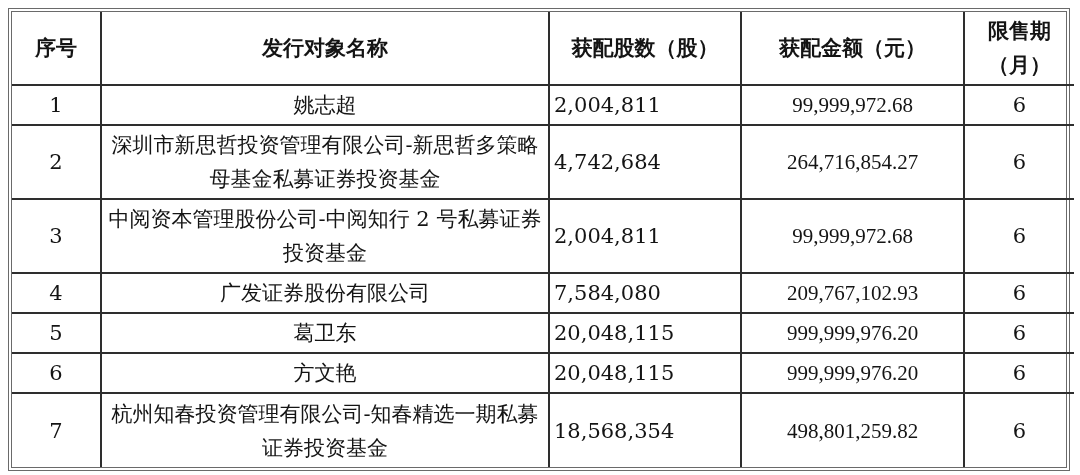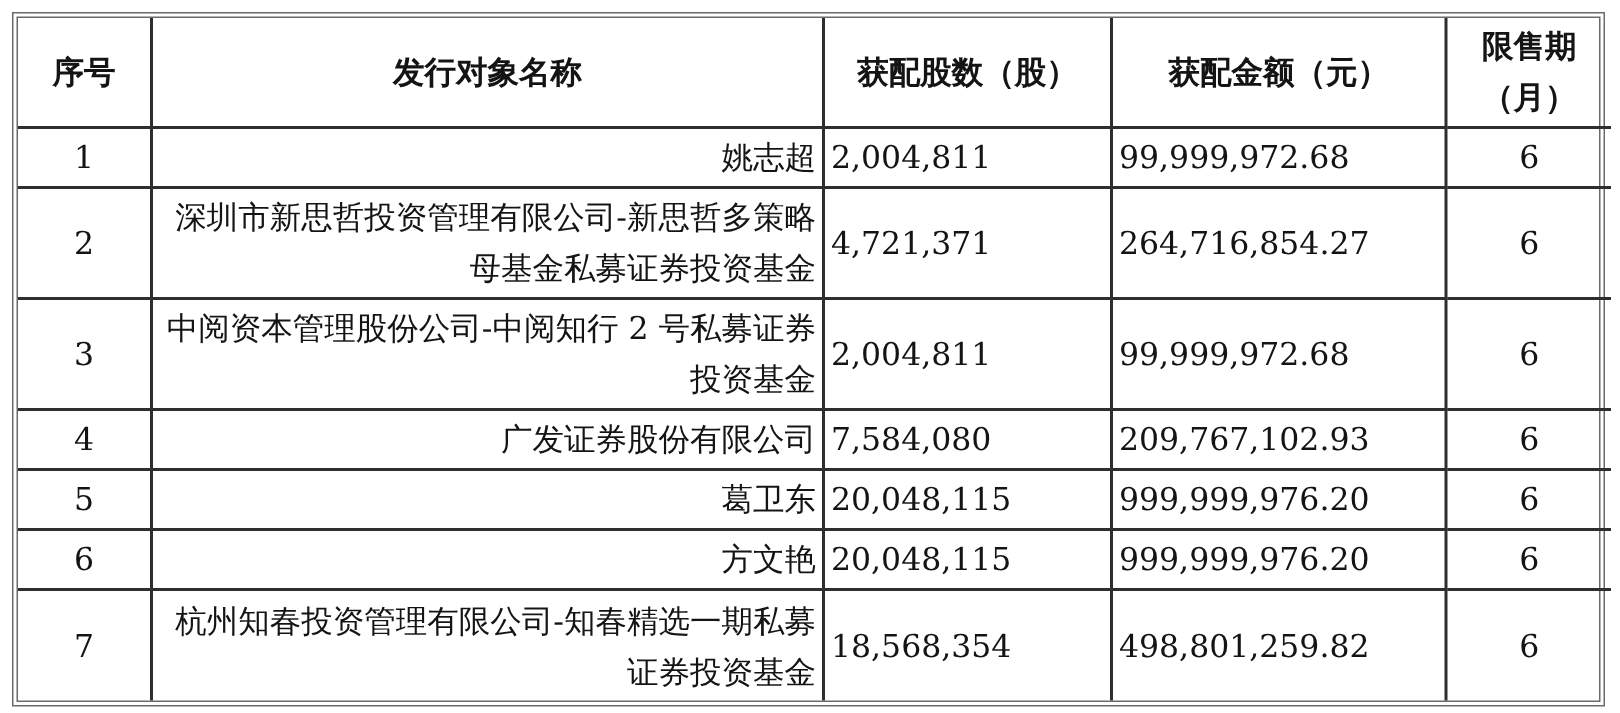--- a/index.html
+++ b/index.html
@@ -48,23 +48,23 @@
 
   table.alloc th {
     font-weight: bold;
     text-align: center;
   }
   tr.header-row { height: 72px; }
   tr.r-single   { height: 40px; }
   tr.r-double   { height: 74px; }
 
   td.c-index  { text-align: center; }
-  td.c-name   { text-align: right; padding-left: 9px; padding-right: 10px; }
+  td.c-name   { text-align: center; padding-left: 9px; padding-right: 10px; }
   td.c-shares { text-align: left; padding-right: 24px; }
-  td.c-amount { text-align: left; padding-right: 26px; }
+  td.c-amount { text-align: center; padding-right: 26px; font-family: Liberation Serif, serif; }
   td.c-lockup { text-align: center; }
   th.pre      { white-space: pre-line; line-height: 1.5; }
 </style>
 </head>
 <body>
 
 <div class="page">
   <div class="table-wrap">
     <table class="alloc">
       <colgroup>
@@ -88,21 +88,21 @@
         <tr class="r-single">
           <td class="c-index">1</td>
           <td class="c-name">姚志超</td>
           <td class="c-shares">2,004,811</td>
           <td class="c-amount">99,999,972.68</td>
           <td class="c-lockup">6</td>
         </tr>
         <tr class="r-double">
           <td class="c-index">2</td>
           <td class="c-name">深圳市新思哲投资管理有限公司-新思哲多策略母基金私募证券投资基金</td>
-          <td class="c-shares">4,721,371</td>
+          <td class="c-shares">4,742,684</td>
           <td class="c-amount">264,716,854.27</td>
           <td class="c-lockup">6</td>
         </tr>
         <tr class="r-double">
           <td class="c-index">3</td>
           <td class="c-name">中阅资本管理股份公司-中阅知行 2 号私募证券投资基金</td>
           <td class="c-shares">2,004,811</td>
           <td class="c-amount">99,999,972.68</td>
           <td class="c-lockup">6</td>
         </tr>

